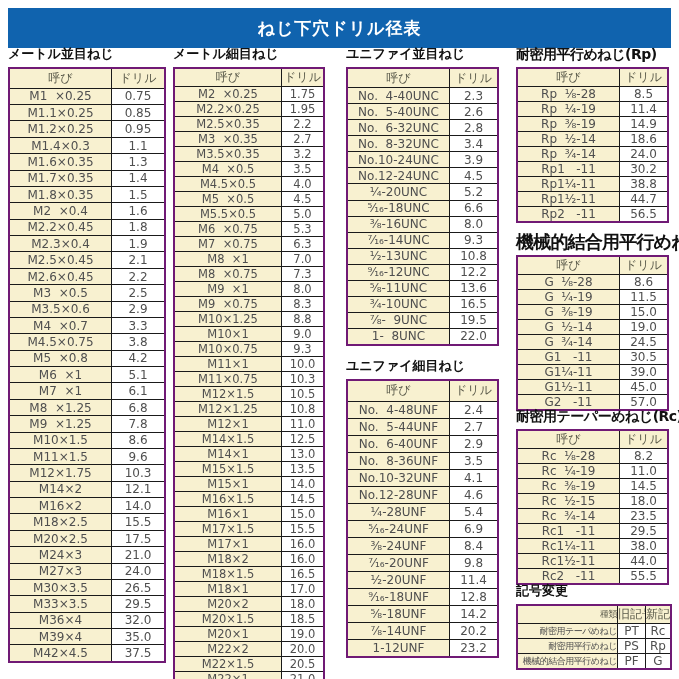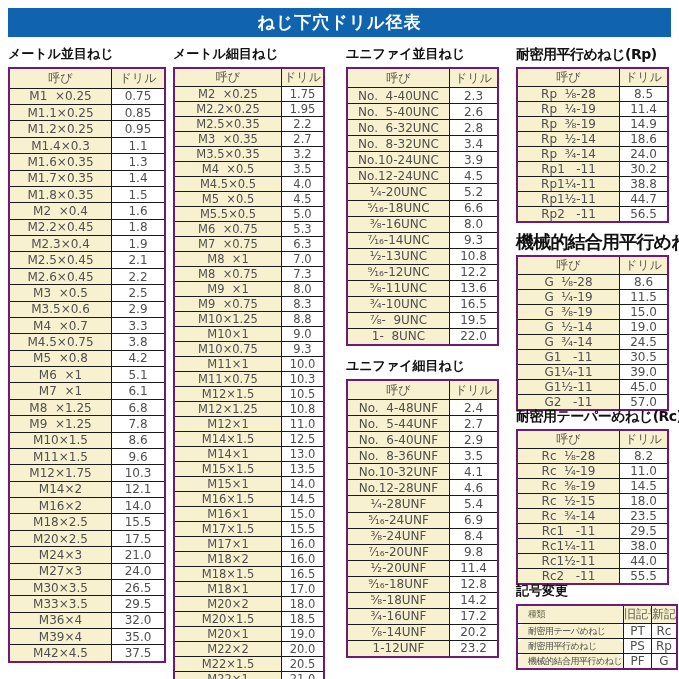--- a/index.html
+++ b/index.html
@@ -2,21 +2,21 @@
 <html><head>
 <meta charset="utf-8">
 <style>
   html,body { margin:0; padding:0; }
   body {
     width:679px; height:679px; background:#ffffff; position:relative;
     font-family:"DejaVu Sans","Liberation Sans",sans-serif;
     overflow:hidden;
   }
   .banner {
-    position:absolute; left:8px; top:8px; width:663px; height:29px;
+    position:absolute; left:8px; top:8px; width:663px; height:40px;
     background:#1063ae; color:#ffffff; font-weight:bold; font-size:17px;
     display:flex; align-items:center; justify-content:center; letter-spacing:1px;
   }
   .section { position:absolute; }
   .section h2 {
     margin:0 0 4px 0; font-size:13px; font-weight:bold; color:#111111;
     line-height:18px; white-space:nowrap;
   }
   .sec-rp h2, .sec-rc h2 { font-size:14px; letter-spacing:-0.5px; }
   .sec-g h2 { font-size:18px; letter-spacing:-0.8px; }
@@ -37,21 +37,21 @@
 
   .t-uc, .t-uf { width:150px; height:279px; font-size:12px; }
   .t-uc .c0, .t-uf .c0 { width:101px; } .t-uc .c1, .t-uf .c1 { width:47px; }
 
   .t-rp, .t-g, .t-rc { width:150px; height:146px; font-size:12px; }
   .t-rp .c0, .t-g .c0, .t-rc .c0 { width:101px; }
   .t-rp .c1, .t-g .c1, .t-rc .c1 { width:47px; }
 
   .t-sym { width:150px; height:61px; }
   .t-sym th { font-size:9.5px; }
-  .t-sym .c0 { width:95px; font-size:9px; text-align:left; padding-left:10px; letter-spacing:-0.5px;border-radius:9px; }
+  .t-sym .c0 { width:95px; font-size:9px; text-align:right; padding-left:4px; letter-spacing:-0.5px; }
   .t-sym .c1 { width:27px; font-size:12px; }
   .t-sym .c2 { width:24px; font-size:12px; }
 
   .sec-metric-coarse  { left:8px;   top:45px; }
   .sec-metric-fine    { left:173px; top:45px; }
   .sec-unified-coarse { left:346px; top:45px; }
   .sec-unified-fine   { left:346px; top:357px; }
   .sec-rp  { left:516px; top:45px; }
   .sec-g   { left:516px; top:233px; }
   .sec-rc  { left:516px; top:407px; }
@@ -526,24 +526,20 @@
         </tr>
         <tr>
           <td class="c0">⁹⁄₁₆-18UNF</td>
           <td class="c1">12.8</td>
         </tr>
         <tr>
           <td class="c0">⁵⁄₈-18UNF</td>
           <td class="c1">14.2</td>
         </tr>
         <tr>
-          <td class="c0">³⁄₄-16UNF</td>
-          <td class="c1">17.2</td>
-        </tr>
-        <tr>
           <td class="c0">⁷⁄₈-14UNF</td>
           <td class="c1">20.2</td>
         </tr>
         <tr>
           <td class="c0">1-12UNF</td>
           <td class="c1">23.2</td>
         </tr>
       </tbody>
   </table>
 </div>

